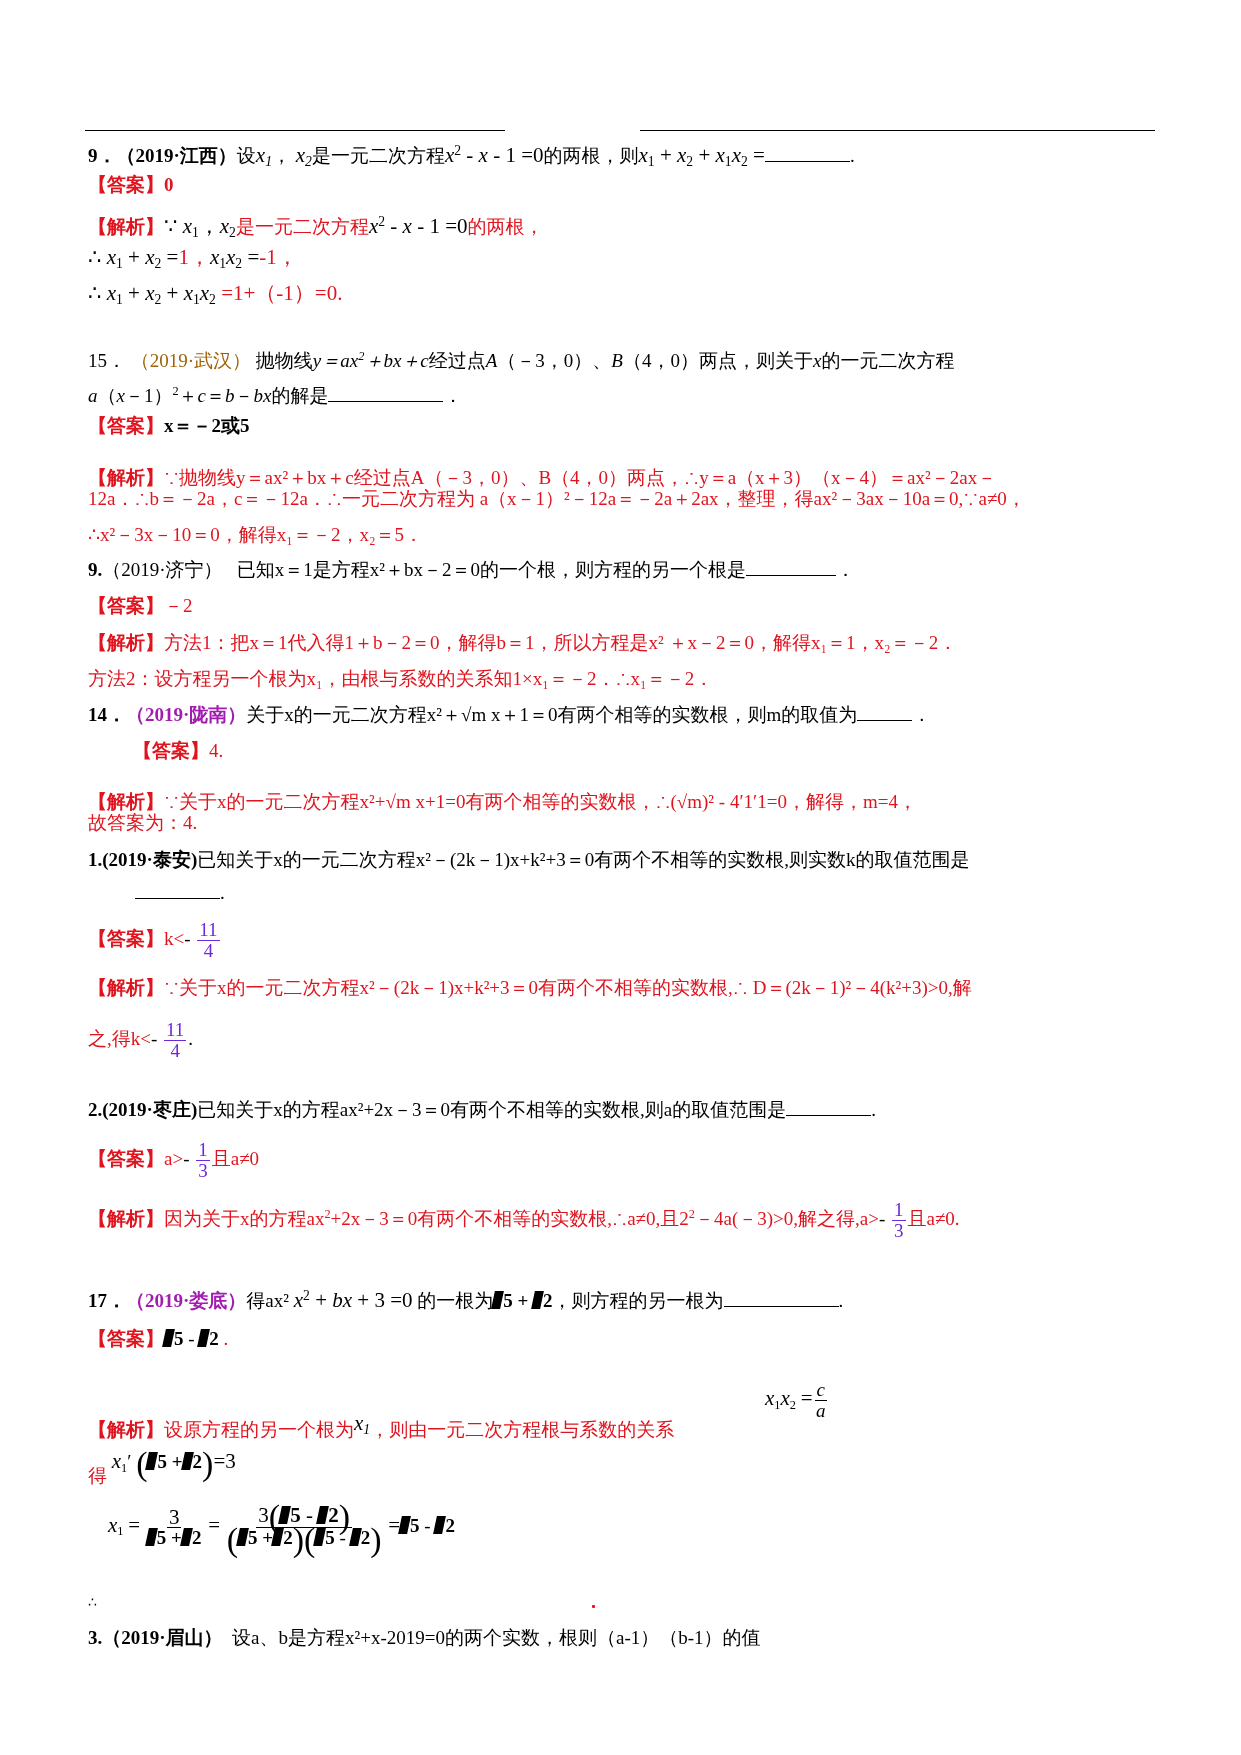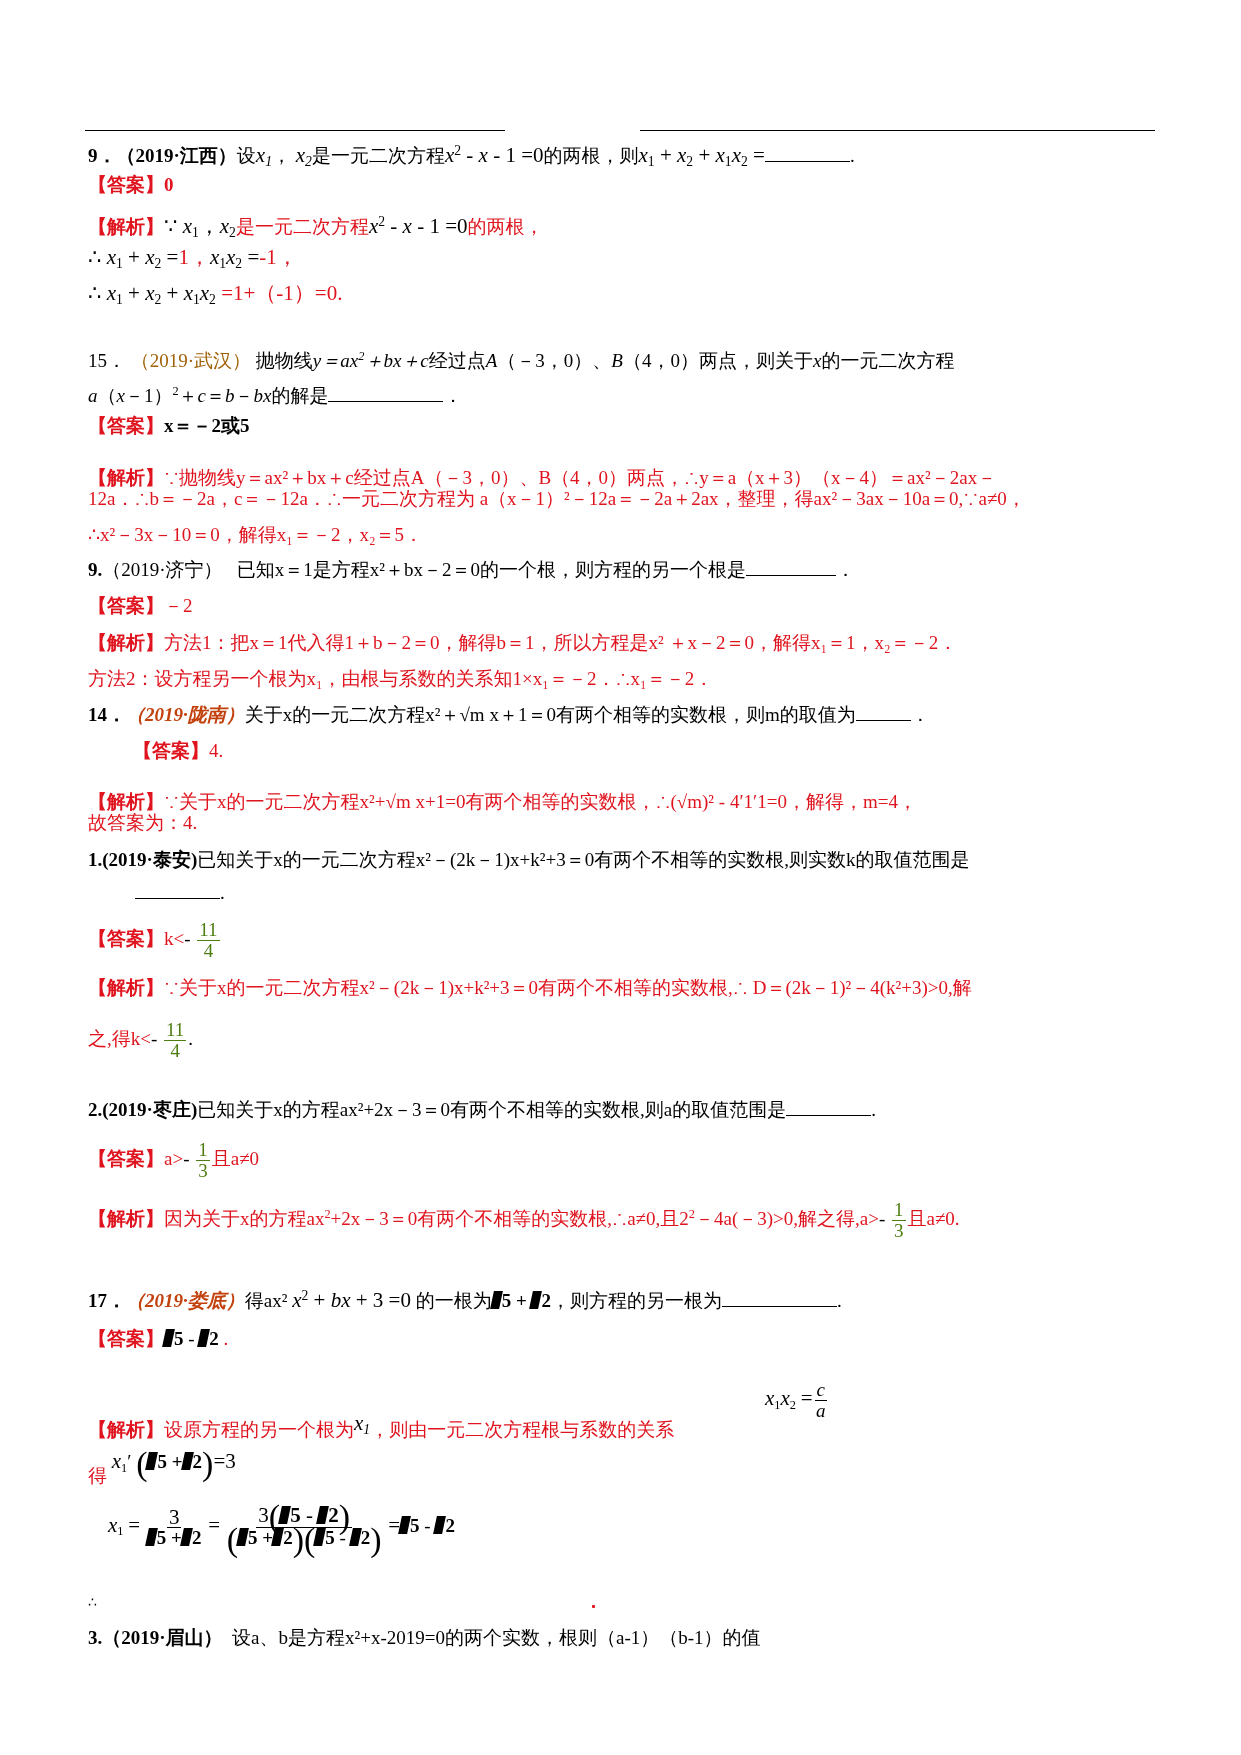--- a/index.html
+++ b/index.html
@@ -3,30 +3,30 @@
 <meta charset="utf-8">
 <style>
   html, body { margin:0; padding:0; background:#ffffff; }
   body { width:1241px; height:1755px; position:relative; overflow:hidden;
          font-family:"Liberation Serif","DejaVu Serif",serif; color:#000; }
   .hr { position:absolute; top:130px; height:0; border-top:1.5px solid #000; }
   .line { position:absolute; left:88px; font-size:19px; white-space:nowrap; line-height:26px; }
   .b { font-weight:bold; }
   .red { color:#e0141e; }
   .dred { color:#a16207; }
-  .purple { color:#c2410c;font-style:italic; }
+  .purple { color:#a21caf; }
   .tag { color:#e0141e; font-weight:bold; }
   .i { font-style:italic; }
   .m { font-family:"Liberation Serif","DejaVu Serif",serif; font-size:21px; }
   sub { font-size:0.65em; vertical-align:-0.3em; }
   sup { font-size:0.65em; vertical-align:0.55em; }
   .blank { display:inline-block; border-bottom:1.2px solid #000; height:18px; vertical-align:baseline; }
   .frac { display:inline-flex; flex-direction:column; align-items:center; vertical-align:middle; line-height:20px; margin:0 2px; }
   .frac .num { border-bottom:1.5px solid currentColor; padding:0 2px; }
-  .frac.blk { color:#4d7c0f; }
+  .frac.blk { color:#6d28d9; }
   .sqrt { display:inline-block; font-weight:bold; }
   .sqrt .rad { display:inline-block; background:#000; color:#000; width:9px; height:18px; vertical-align:-2px; transform:skewX(-12deg); margin-right:1px;}
   .paren-big { font-size:34px; vertical-align:middle; font-weight:normal; }
   .dot { position:absolute; width:3px; height:3px; background:#e0141e; border-radius:1px; }
 </style>
 </head>
 <body>
 
 <div class="hr" style="left:85px;width:420px;"></div>
 <div class="hr" style="left:640px;width:515px;"></div>

